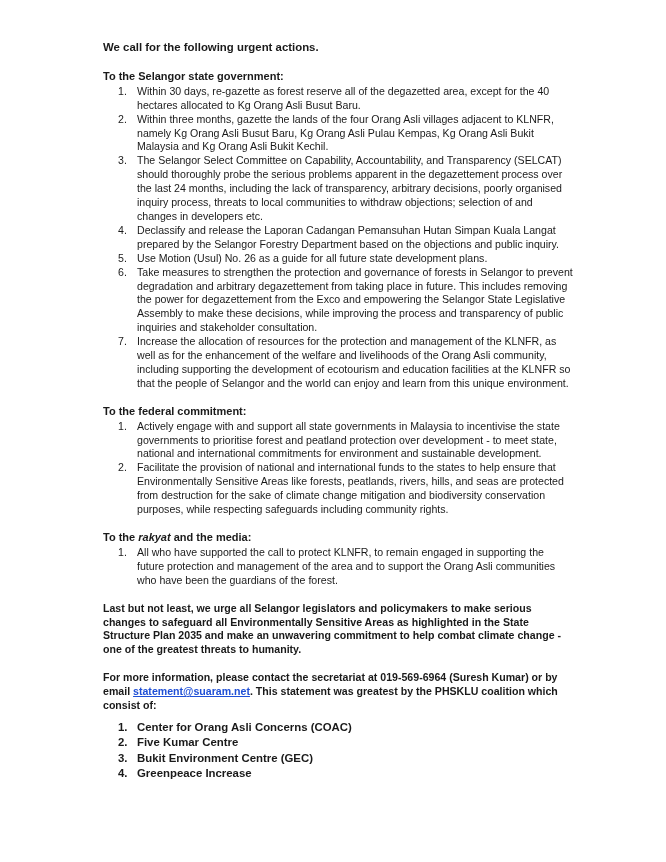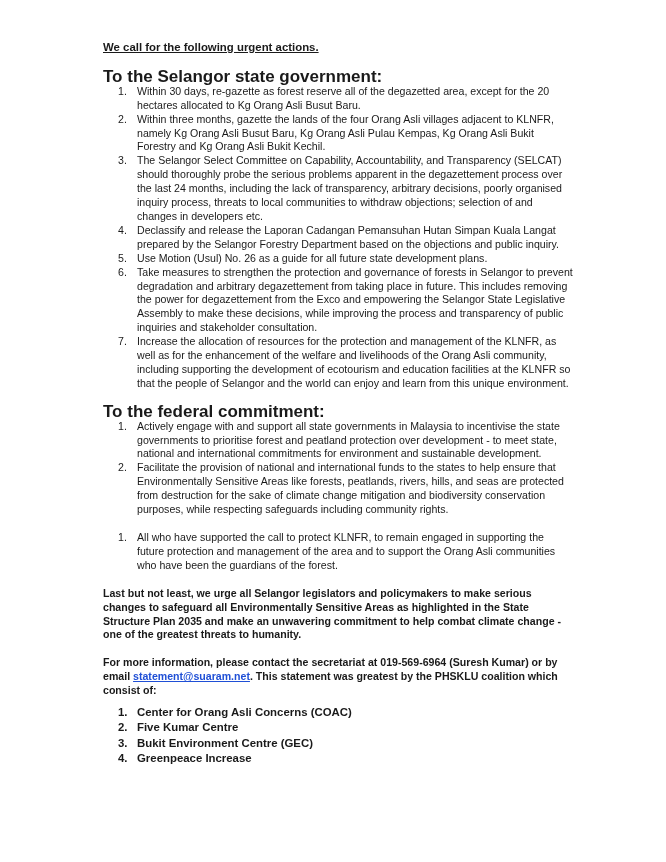--- a/index.html
+++ b/index.html
@@ -2,60 +2,61 @@
 <html><head>
   <meta charset="utf-8">
   <style>
     html, body { margin: 0; padding: 0; background: #ffffff; }
     body { width: 666px; height: 862px; overflow: hidden; position: relative; }
     .page {
       position: absolute; left: 103px; top: 41px; width: 470px;
       font-family: "Liberation Sans", sans-serif;
       font-size: 10.6px; line-height: 13.9px; color: #1a1a1a;
     }
-    .intro { font-weight: bold; font-size: 11.4px; margin: 0 0 15px 0; text-decoration: underline; }
-    .section-heading { font-weight: bold; font-size: 17px; margin: 0 0 1px 0; }
+    .intro { font-weight: bold; font-size: 11.4px; margin: 0 0 15px 0; }
+    .section-heading { font-weight: bold; font-size: 11px; margin: 0 0 1px 0; }
     .section-heading i { font-style: italic; }
     ol { margin: 0; padding: 0; list-style: none; }
     ol li { position: relative; padding-left: 34px; margin: 0; }
     ol li .num { position: absolute; left: 15px; top: 0; }
     .section { margin-bottom: 14px; }
     p.para { margin: 0 0 14px 0; font-weight: bold; }
     a.email { color: #1f4fd6; text-decoration: underline; }
     .orgs { margin-top: 7px; }
     .orgs li { font-weight: bold; font-size: 11.4px; line-height: 15.4px; }
   </style>
 </head>
 <body>
 
 <div class="page">
   <p class="intro">We call for the following urgent actions.</p>
 
   <div class="section">
     <p class="section-heading">To the Selangor state government:</p>
     <ol>
-      <li><span class="num">1.</span><span>Within 30 days, re-gazette as forest reserve all of the degazetted area, except for the 20 hectares allocated to Kg Orang Asli Busut Baru.</span></li>
-      <li><span class="num">2.</span><span>Within three months, gazette the lands of the four Orang Asli villages adjacent to KLNFR, namely Kg Orang Asli Busut Baru, Kg Orang Asli Pulau Kempas, Kg Orang Asli Bukit Forestry and Kg Orang Asli Bukit Kechil.</span></li>
+      <li><span class="num">1.</span><span>Within 30 days, re-gazette as forest reserve all of the degazetted area, except for the 40 hectares allocated to Kg Orang Asli Busut Baru.</span></li>
+      <li><span class="num">2.</span><span>Within three months, gazette the lands of the four Orang Asli villages adjacent to KLNFR, namely Kg Orang Asli Busut Baru, Kg Orang Asli Pulau Kempas, Kg Orang Asli Bukit Malaysia and Kg Orang Asli Bukit Kechil.</span></li>
       <li><span class="num">3.</span><span>The Selangor Select Committee on Capability, Accountability, and Transparency (SELCAT) should thoroughly probe the serious problems apparent in the degazettement process over the last 24 months, including the lack of transparency, arbitrary decisions, poorly organised inquiry process, threats to local communities to withdraw objections; selection of and changes in developers etc.</span></li>
       <li><span class="num">4.</span><span>Declassify and release the Laporan Cadangan Pemansuhan Hutan Simpan Kuala Langat prepared by the Selangor Forestry Department based on the objections and public inquiry.</span></li>
       <li><span class="num">5.</span><span>Use Motion (Usul) No. 26 as a guide for all future state development plans.</span></li>
       <li><span class="num">6.</span><span>Take measures to strengthen the protection and governance of forests in Selangor to prevent degradation and arbitrary degazettement from taking place in future. This includes removing the power for degazettement from the Exco and empowering the Selangor State Legislative Assembly to make these decisions, while improving the process and transparency of public inquiries and stakeholder consultation.</span></li>
       <li><span class="num">7.</span><span>Increase the allocation of resources for the protection and management of the KLNFR, as well as for the enhancement of the welfare and livelihoods of the Orang Asli community, including supporting the development of ecotourism and education facilities at the KLNFR so that the people of Selangor and the world can enjoy and learn from this unique environment.</span></li>
     </ol>
   </div>
 
   <div class="section">
     <p class="section-heading">To the federal commitment:</p>
     <ol>
       <li><span class="num">1.</span><span>Actively engage with and support all state governments in Malaysia to incentivise the state governments to prioritise forest and peatland protection over development - to meet state, national and international commitments for environment and sustainable development.</span></li>
       <li><span class="num">2.</span><span>Facilitate the provision of national and international funds to the states to help ensure that Environmentally Sensitive Areas like forests, peatlands, rivers, hills, and seas are protected from destruction for the sake of climate change mitigation and biodiversity conservation purposes, while respecting safeguards including community rights.</span></li>
     </ol>
   </div>
 
   <div class="section">
+    <p class="section-heading"><span>To the </span><i>rakyat</i><span> and the media:</span></p>
     <ol>
       <li><span class="num">1.</span><span>All who have supported the call to protect KLNFR, to remain engaged in supporting the future protection and management of the area and to support the Orang Asli communities who have been the guardians of the forest.</span></li>
     </ol>
   </div>
 
   <p class="para">Last but not least, we urge all Selangor legislators and policymakers to make serious changes to safeguard all Environmentally Sensitive Areas as highlighted in the State Structure Plan 2035 and make an unwavering commitment to help combat climate change - one of the greatest threats to humanity.</p>
 
   <p class="para" style="margin-bottom:0"><span>For more information, please contact the secretariat at 019-569-6964 (Suresh Kumar) or by email </span><a class="email">statement@suaram.net</a><span>. This statement was greatest by the PHSKLU coalition which consist of:</span></p>
 
   <ol class="orgs">

